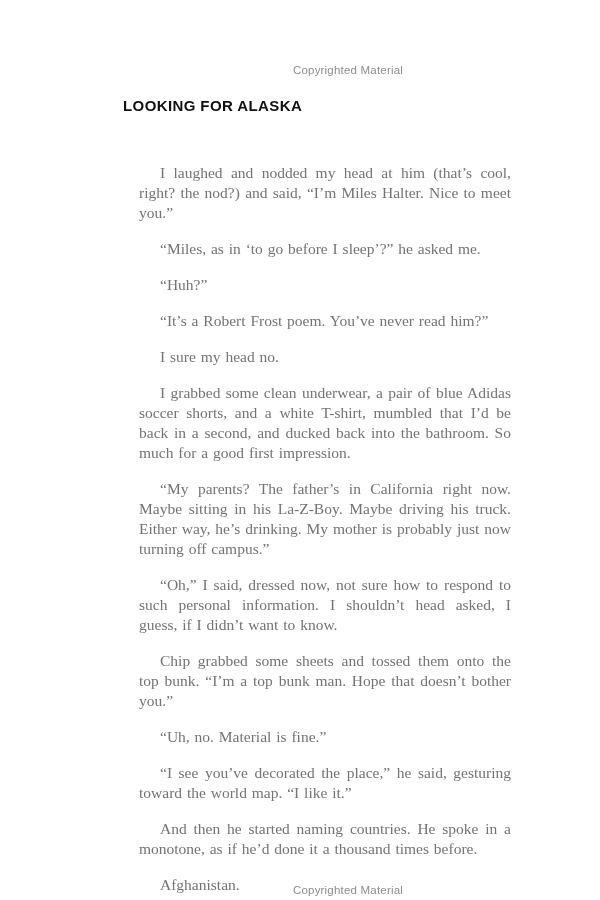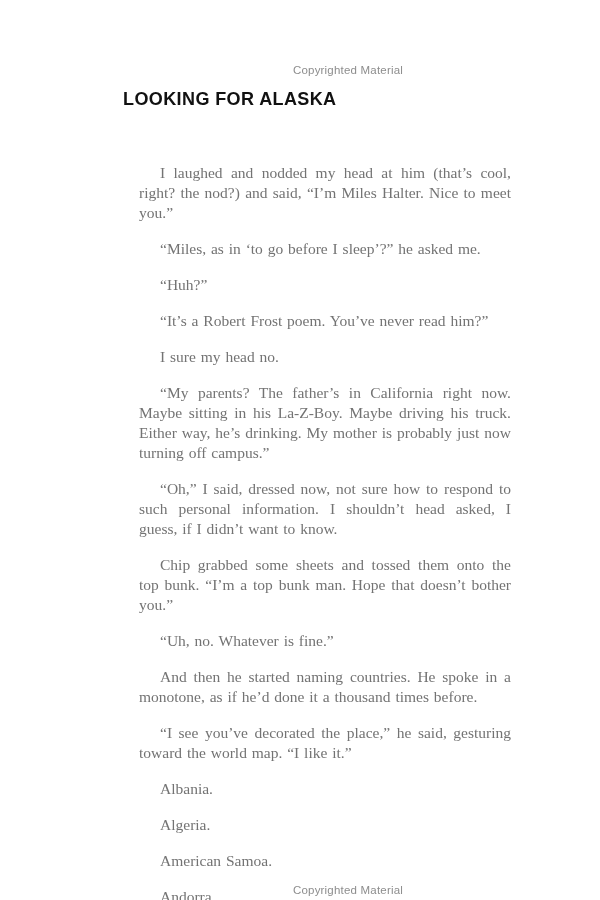--- a/index.html
+++ b/index.html
@@ -21,25 +21,25 @@
     text-align: center;
     font-family: "Liberation Sans", sans-serif;
     font-size: 11.5px;
     color: #8d8d8d;
     letter-spacing: 0.2px;
   }
   .copyright.top { top: 16px; }
   .copyright.bottom { bottom: 20px; }
   .book-title {
     position: absolute;
-    top: 41px;
+    top: 49px;
     left: 75px;
     font-family: "Liberation Sans", sans-serif;
     font-weight: bold;
-    font-size: 18px;
+    font-size: 15px;
     letter-spacing: 0.4px;
     color: #111111;
   }
   .body-text {
     position: absolute;
     top: 99px;
     left: 75px;
     right: 89px;
   }
   .body-text p {
@@ -59,26 +59,28 @@
   <div class="copyright top">Copyrighted Material</div>
 
   <div class="book-title">LOOKING FOR ALASKA</div>
 
   <div class="body-text">
     <p>I laughed and nodded my head at him (that’s cool, right? the nod?) and said, “I’m Miles Halter. Nice to meet you.”</p>
     <p>“Miles, as in ‘to go before I sleep’?” he asked me.</p>
     <p>“Huh?”</p>
     <p>“It’s a Robert Frost poem. You’ve never read him?”</p>
     <p>I sure my head no.</p>
+    <p>I grabbed some clean underwear, a pair of blue Adidas soccer shorts, and a white T-shirt, mumbled that I’d be back in a second, and ducked back into the bathroom. So much for a good first impression.</p>
     <p>“My parents? The father’s in California right now. Maybe sitting in his La-Z-Boy. Maybe driving his truck. Either way, he’s drinking. My mother is probably just now turning off campus.”</p>
     <p>“Oh,” I said, dressed now, not sure how to respond to such personal information. I shouldn’t head asked, I guess, if I didn’t want to know.</p>
     <p>Chip grabbed some sheets and tossed them onto the top bunk. “I’m a top bunk man. Hope that doesn’t bother you.”</p>
-    <p>“Uh, no. Whatever is fine.”</p>
+    <p>“Uh, no. Material is fine.”</p>
+    <p>“I see you’ve decorated the place,” he said, gesturing toward the world map. “I like it.”</p>
     <p>And then he started naming countries. He spoke in a monotone, as if he’d done it a thousand times before.</p>
-    <p>“I see you’ve decorated the place,” he said, gesturing toward the world map. “I like it.”</p>
+    <p>Afghanistan.</p>
     <p>Albania.</p>
     <p>Algeria.</p>
     <p>American Samoa.</p>
     <p>Andorra.</p>
   </div>
 
   <div class="copyright bottom">Copyrighted Material</div>
 
 </div>
 

